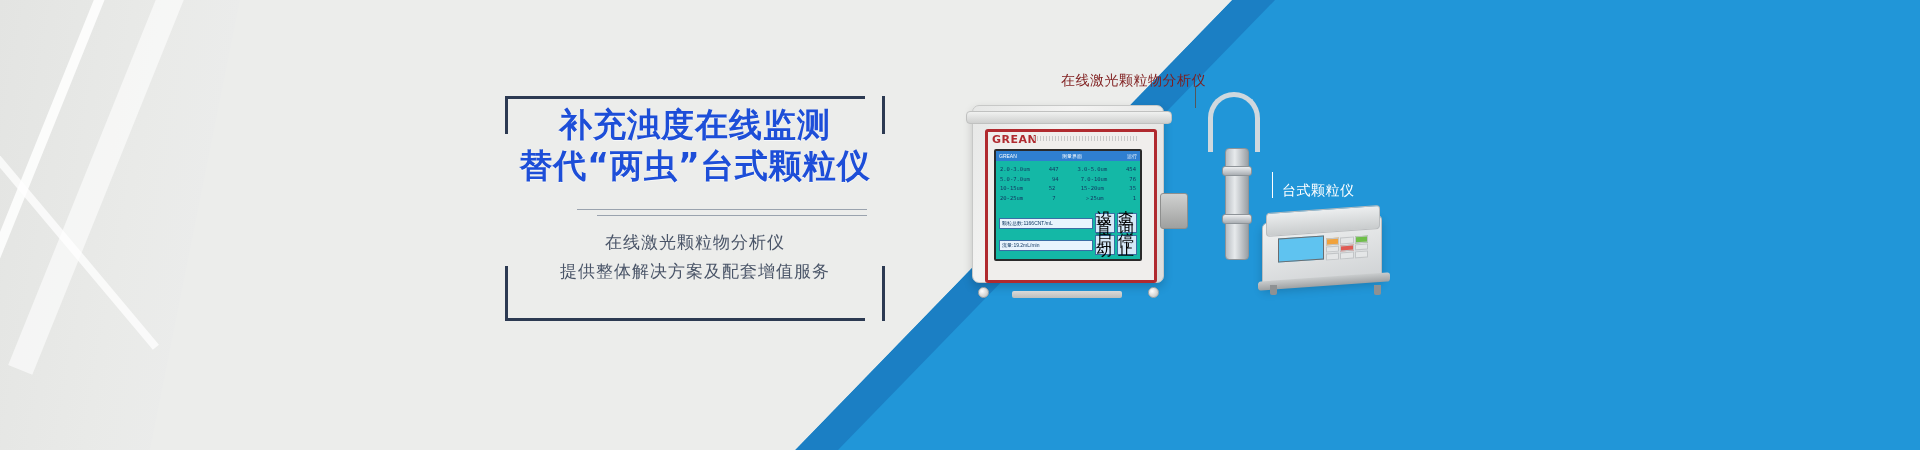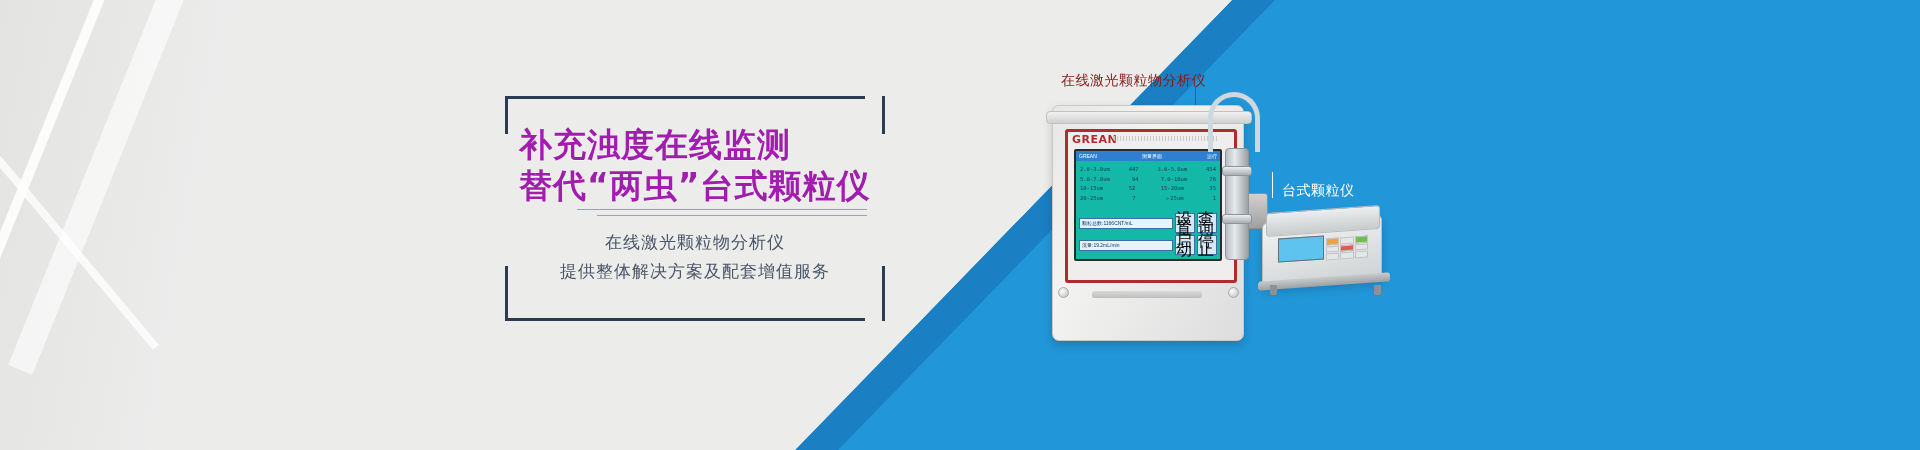--- a/index.html
+++ b/index.html
@@ -45,22 +45,22 @@
   
   .text-block{position:absolute;left:505px;top:96px;width:380px;height:225px;}
   .br-h-top{position:absolute;left:0;top:0;width:360px;height:3px;background:#2c3a52;}
   .br-v-top{position:absolute;left:0;top:0;width:3px;height:38px;background:#2c3a52;}
   .br-v-bot{position:absolute;left:0;bottom:0;width:3px;height:55px;background:#2c3a52;}
   .br-h-bot{position:absolute;left:0;bottom:0;width:360px;height:3px;background:#2c3a52;}
   .br-v-rt{position:absolute;right:0;top:0;width:3px;height:38px;background:#2c3a52;}
   .br-v-rb{position:absolute;right:0;bottom:0;width:3px;height:55px;background:#2c3a52;}
 
   .headline{
-    position:absolute;left:14px;top:28px;width:352px;
-    color:#a21caf;font-weight:bold;font-size:33px;line-height:41px;
+    position:absolute;left:14px;top:8px;width:352px;text-align:center;
+    color:#1d4ed8;font-weight:bold;font-size:33px;line-height:41px;
     letter-spacing:1px;font-family:"DejaVu Sans","Liberation Sans",sans-serif;
     text-shadow:0 1px 0 rgba(255,255,255,.6);
   }
   .headline .l1{display:block;}
   .headline .l2{display:block;}
 
   .rule{position:absolute;height:1px;background:#9aa3ae;}
   .rule.r1{left:72px;top:113px;width:290px;}
   .rule.r2{left:92px;top:119px;width:270px;}
 
@@ -74,21 +74,21 @@
   
   .label{position:absolute;color:#ffffff;font-size:14px;letter-spacing:.5px;
     font-family:"DejaVu Sans","Liberation Sans",sans-serif;white-space:nowrap;}
   .label.top{left:1061px;top:72px;color:#7f1d1d;}
   .label.side{left:1282px;top:182px;}
   .leader{position:absolute;background:#55565a;}
   .leader.l-top{left:1195px;top:86px;width:1px;height:22px;}
   .leader.l-side{left:1272px;top:172px;width:1px;height:26px;background:#ffffff;}
 
   
-  .analyzer{position:absolute;left:1052px;top:105px;width:192px;height:236px;}
+  .analyzer{position:absolute;left:972px;top:105px;width:192px;height:178px;}
   .an-body{position:absolute;inset:0;border-radius:7px;
     background:linear-gradient(120deg,#e6e7e6 0%,#f3f3f2 35%,#dcdddc 100%);
     box-shadow:0 4px 10px rgba(0,0,0,.18);border:1px solid #c7c8c7;}
   .an-lip{position:absolute;left:-6px;top:6px;width:204px;height:11px;border-radius:4px;
     background:linear-gradient(180deg,#f0f1f0,#cfd0cf);border:1px solid #c0c1c0;}
   .an-face{position:absolute;left:13px;top:24px;width:166px;height:148px;border:3px solid #b02a2f;
     background:#f0eeec;border-radius:3px;}
   .an-brand{position:absolute;left:20px;top:28px;font-size:11px;font-weight:bold;color:#b02a2f;
     letter-spacing:.5px;font-family:"DejaVu Sans",sans-serif;}
   .an-hatch{position:absolute;left:62px;top:31px;width:104px;height:5px;

